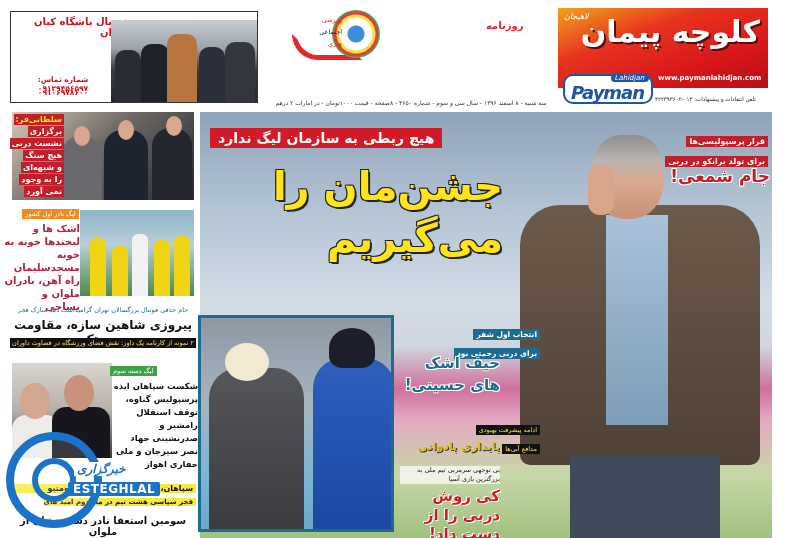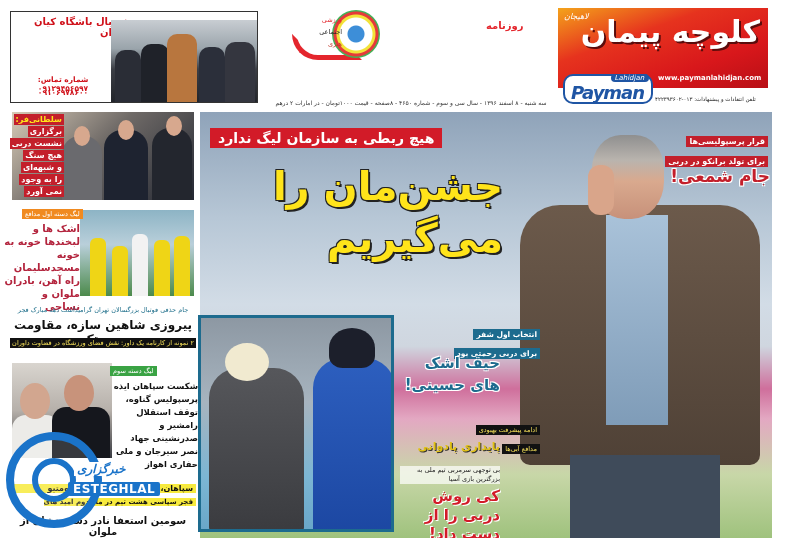--- a/index.html
+++ b/index.html
@@ -208,21 +208,21 @@
   <span>نمی آورد</span>
 </div>
 
 <div class="abs lp2">
   <div class="pl" style="left:10px"></div>
   <div class="pl" style="left:32px;height:50px"></div>
   <div class="pl" style="left:52px;height:62px;background:#f2f2f2"></div>
   <div class="pl" style="left:74px;height:56px"></div>
   <div class="pl" style="left:94px;height:60px"></div>
 </div>
-<div class="abs lp2-tag rtl">لیگ دسته اول مدافع</div>
+<div class="abs lp2-tag rtl">لیگ نادر اول کشور</div>
 <div class="abs lp2-head rtl">اشک ها و لبخندها خونه به خونه مسجدسلیمان راه آهن، بادران ملوان و نساجی</div>
 
 <div class="abs lstrip-kicker rtl">جام حذفی فوتبال بزرگسالان تهران گرامیداشت دهه مبارک فجر</div>
 <div class="abs lstrip-head rtl">پیروزی شاهین سازه، مقاومت و سیتکو</div>
 <div class="abs lstrip-bar rtl">۲ نمونه از کارنامه یک داور: نقش فضای ورزشگاه در قضاوت داوران</div>
 
 <div class="abs lp3">
   <div class="b1"></div>
   <div class="b2"></div>
   <div class="f1"></div>

